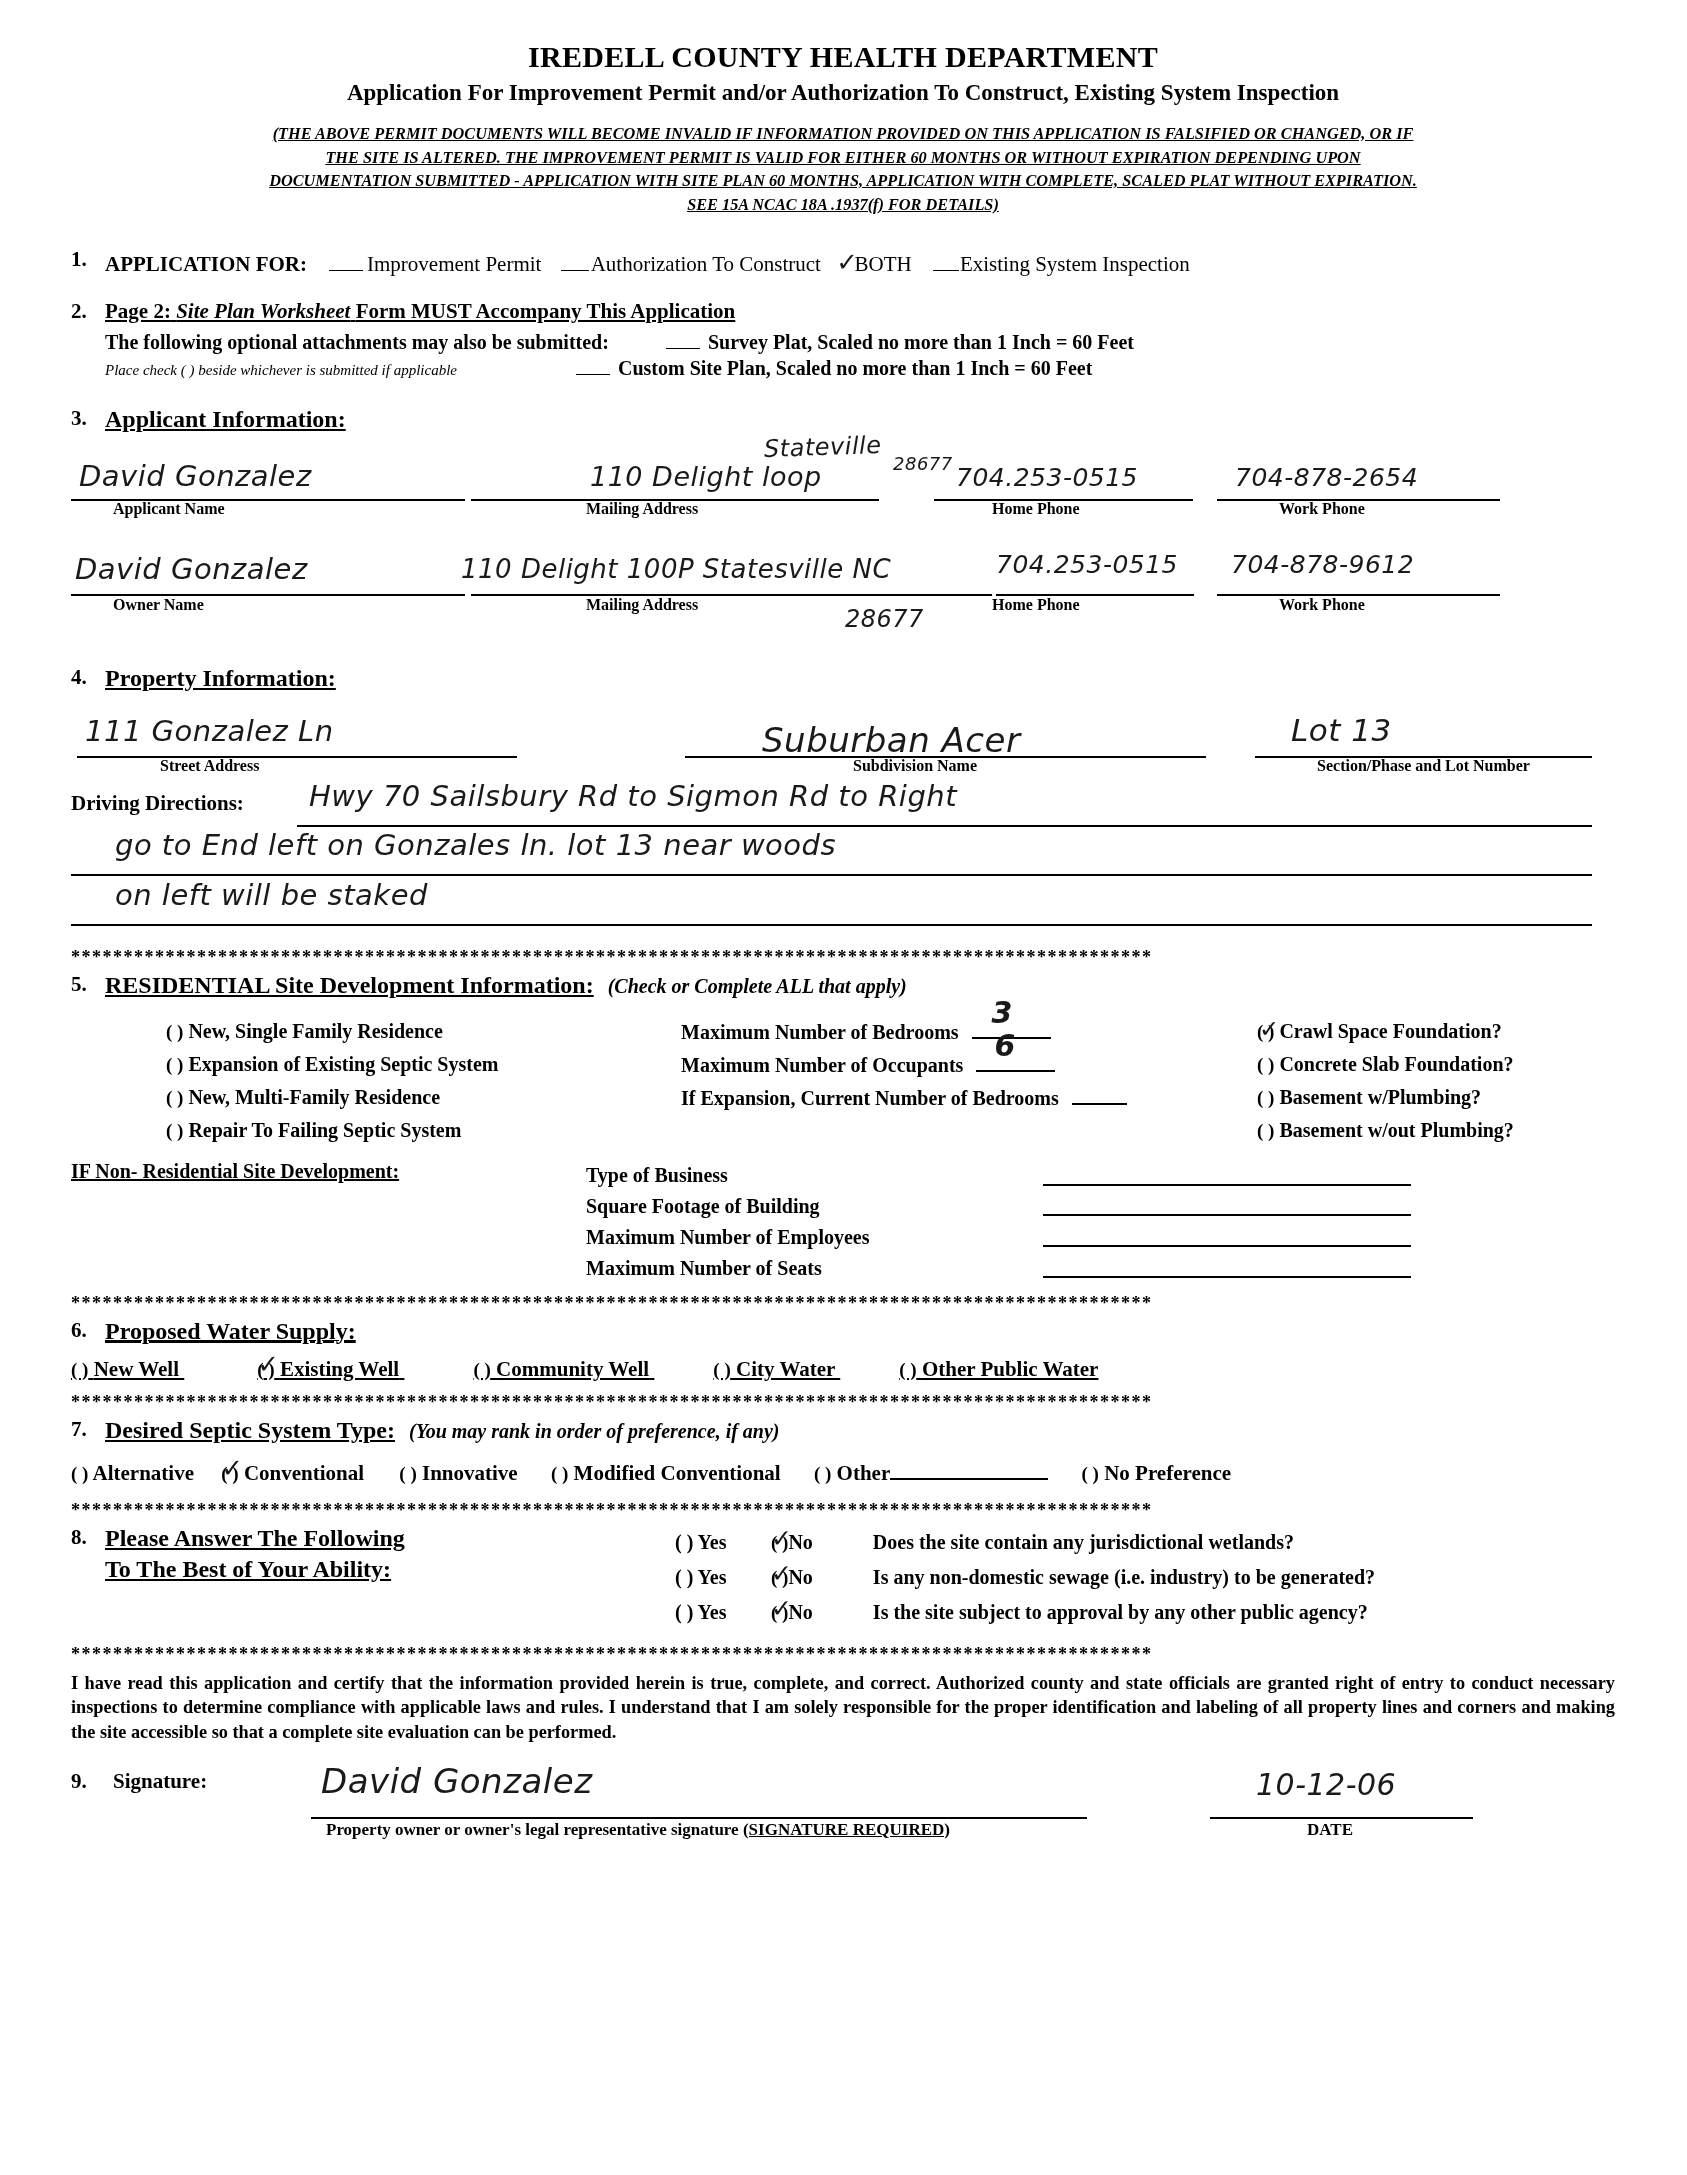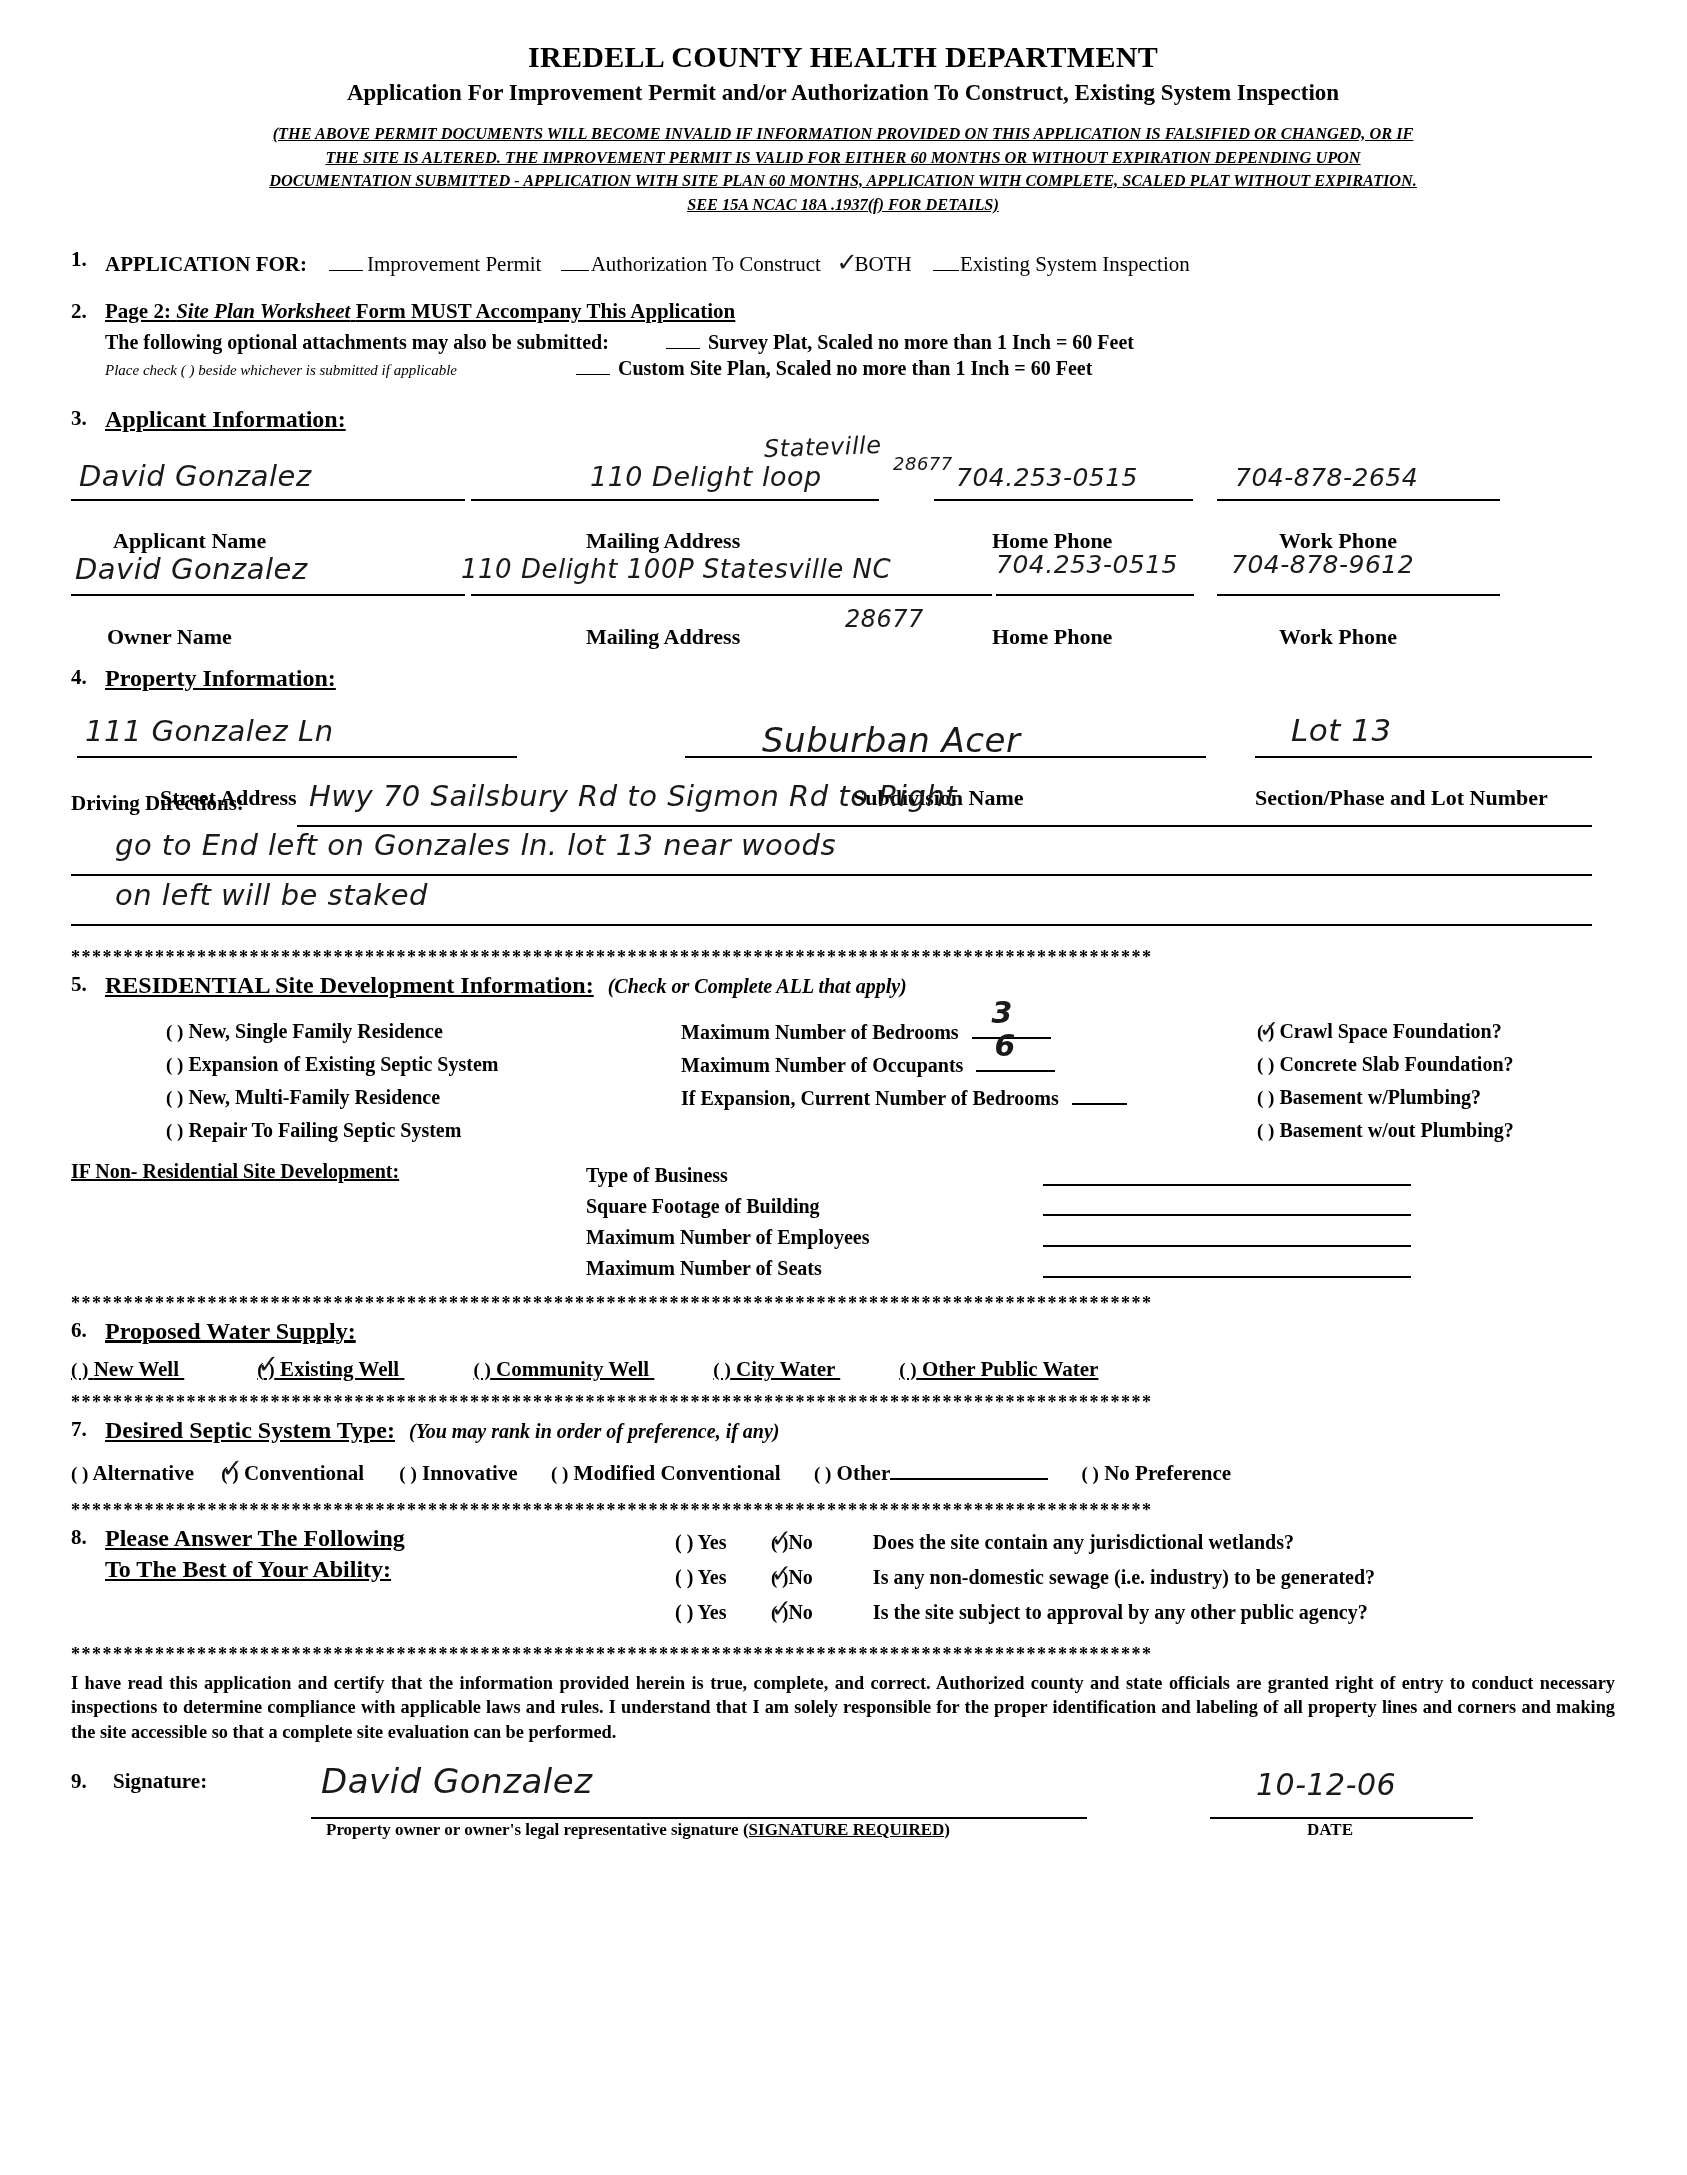--- a/index.html
+++ b/index.html
@@ -86,22 +86,22 @@
   .ital {
     font-style: italic;
   }
   .small-ital {
     font-style: italic;
     font-size: 15px;
   }
   .bold { font-weight: bold; }
   .caption {
     font-weight: bold;
-    font-size: 22px;
-    margin-top: 28px;
+    font-size: 16px;
+    text-align: center;
   }
   .stars {
     font-weight: bold;
     letter-spacing: 1.5px;
     font-size: 18px;
     overflow: hidden;
     white-space: nowrap;
     margin-top: 8px;
     margin-bottom: 4px;
   }
@@ -177,21 +177,21 @@
         <span class="hand" style="position:absolute;left:18px;top:-2px;font-size:25px;">704-878-2654</span>
       </div>
       <div class="caption" style="position:absolute;left:1208px;top:59px;">Work Phone</div>
     </div>
 
     
     <div style="position:relative;height:99px;margin-top:14px;">
       <div style="position:absolute;left:0px;top:8px;width:394px;border-bottom:2px solid #000;height:34px;">
         <span class="hand" style="position:absolute;left:4px;top:-8px;font-size:29px;">David  Gonzalez</span>
       </div>
-      <div class="caption" style="position:absolute;left:36px;top:44px;">Owner  Name</div>
+      <div class="caption" style="position:absolute;left:42px;top:44px;">Owner  Name</div>
 
       <div style="position:absolute;left:400px;top:8px;width:521px;border-bottom:2px solid #000;height:34px;">
         <span class="hand" style="position:absolute;left:-10px;top:-6px;font-size:26px;">110 Delight  100P  Statesville NC</span>
       </div>
       <div class="caption" style="position:absolute;left:515px;top:44px;">Mailing Address</div>
       <div class="hand" style="position:absolute;left:774px;top:53px;font-size:24px;">28677</div>
 
       <div style="position:absolute;left:925px;top:8px;width:198px;border-bottom:2px solid #000;height:34px;">
         <span class="hand" style="position:absolute;left:0px;top:-10px;font-size:25px;">704.253-0515</span>
       </div>

